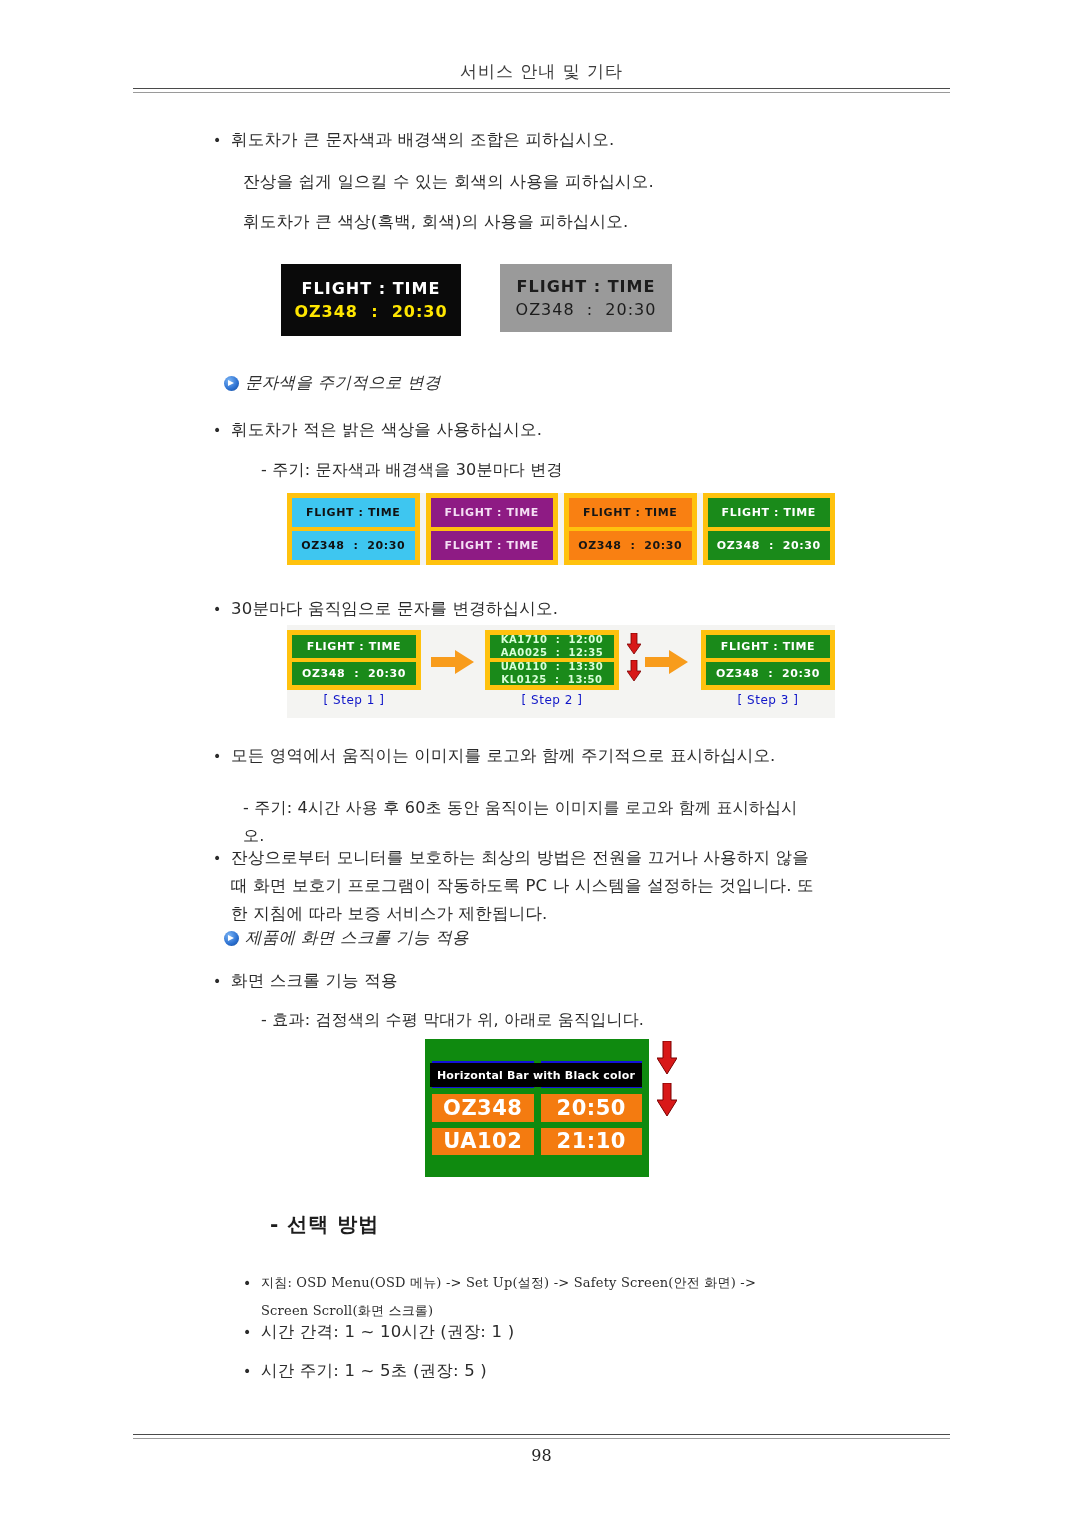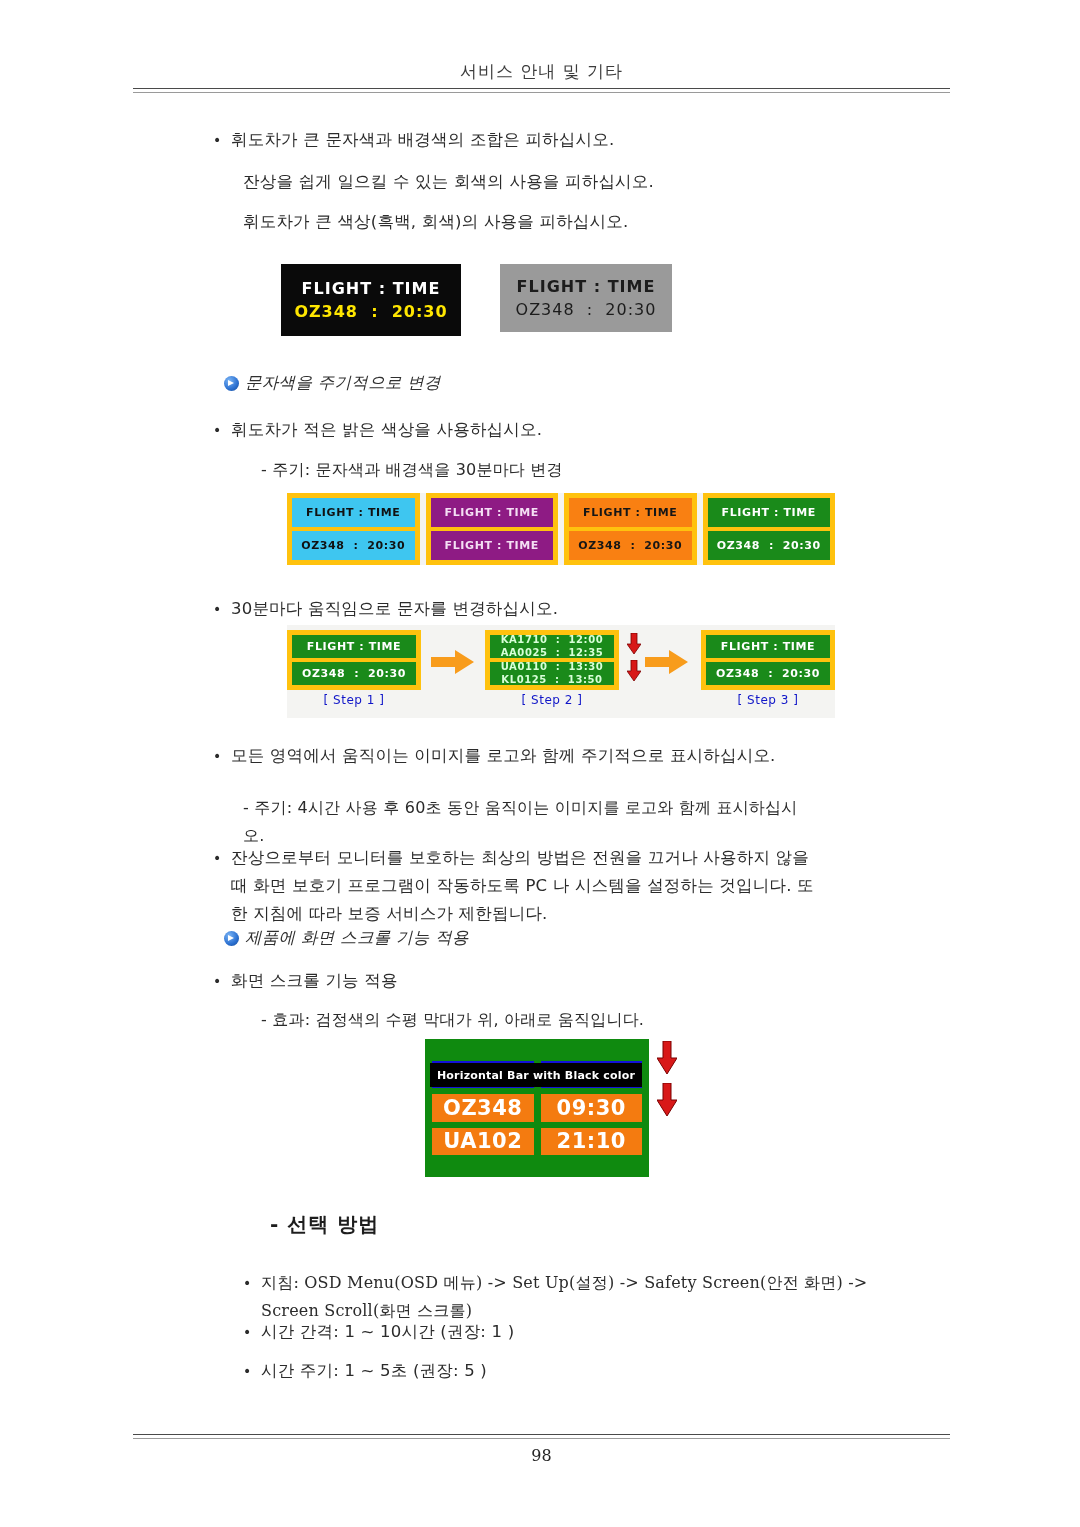--- a/index.html
+++ b/index.html
@@ -477,42 +477,42 @@
   <div class="dash-text" style="left:261px; top:1006px; width:700px;">- 효과: 검정색의 수평 막대가 위, 아래로 움직입니다.</div>
 
   <div class="fig4">
     <div class="f4-green">
       <div class="f4-row blue">
         <div class="cell">FLIGHT</div>
         <div class="cell">TIME</div>
       </div>
       <div class="f4-row orange">
         <div class="cell">OZ348</div>
-        <div class="cell">09:30</div>
+        <div class="cell">20:50</div>
       </div>
       <div class="f4-row orange">
         <div class="cell">UA102</div>
         <div class="cell">21:10</div>
       </div>
     </div>
     <div class="f4-blackbar">Horizontal Bar with Black color</div>
 
     <svg class="f4-ra f4-ra1" viewBox="0 0 20 34">
       <polygon points="6,0 14,0 14,17 20,17 10,33 0,17 6,17" fill="#d81818" stroke="#7a0000" stroke-width="1"></polygon>
     </svg>
     <svg class="f4-ra f4-ra2" viewBox="0 0 20 34">
       <polygon points="6,0 14,0 14,17 20,17 10,33 0,17 6,17" fill="#d81818" stroke="#7a0000" stroke-width="1"></polygon>
     </svg>
   </div>
 
   <div class="sub-heading" style="left:270px; top:1211px;">- 선택 방법</div>
 
   <div class="bullet-row" style="left:243px; top:1269px; width:700px;">
     <span class="bullet-dot">•</span>
-    <span class="bullet-text" style="white-space:pre-wrap; width:660px; font-family:'DejaVu Serif','Liberation Serif',serif; font-size:16px;">지침: OSD Menu(OSD 메뉴) -&gt; Set Up(설정) -&gt; Safety Screen(안전 화면) -&gt;
+    <span class="bullet-text" style="white-space:pre-wrap; width:660px; font-family:'DejaVu Serif','Liberation Serif',serif; font-size:13px;">지침: OSD Menu(OSD 메뉴) -&gt; Set Up(설정) -&gt; Safety Screen(안전 화면) -&gt;
 Screen Scroll(화면 스크롤)</span>
   </div>
 
   <div class="bullet-row" style="left:243px; top:1318px; width:700px;">
     <span class="bullet-dot">•</span>
     <span class="bullet-text">시간 간격: 1 ~ 10시간 (권장: 1 )</span>
   </div>
 
   <div class="bullet-row" style="left:243px; top:1357px; width:700px;">
     <span class="bullet-dot">•</span>

